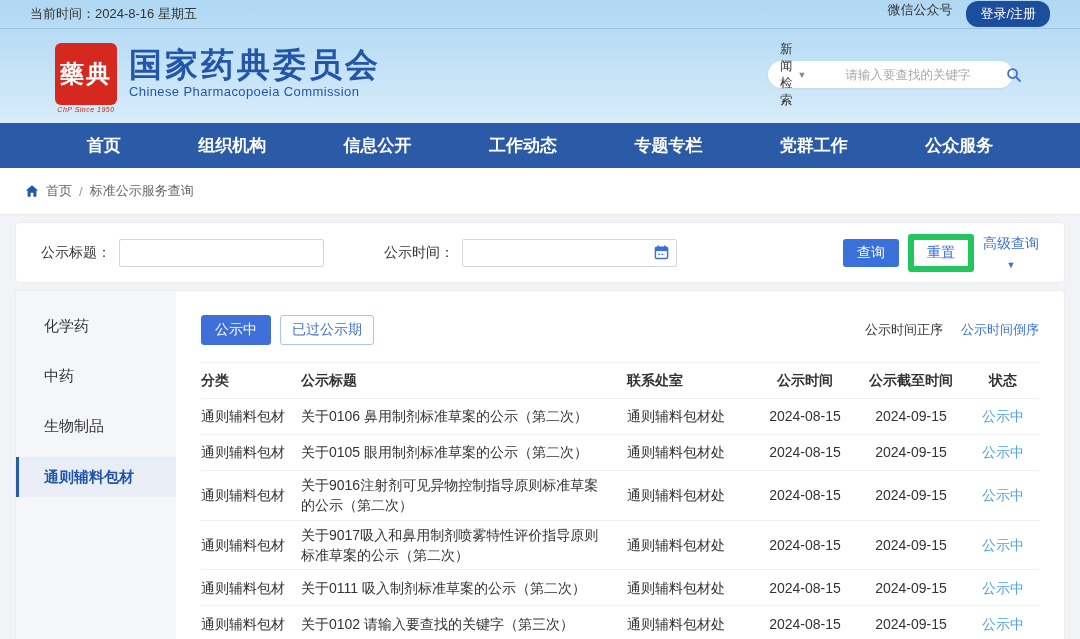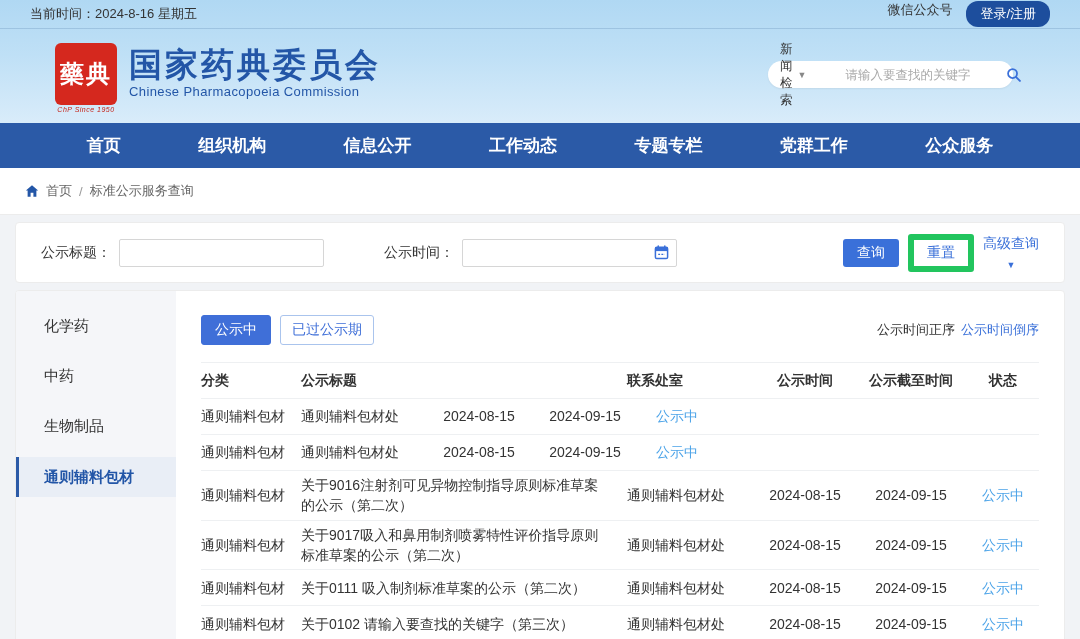--- a/index.html
+++ b/index.html
@@ -84,21 +84,21 @@
     font-size:15px; color:#333; cursor:pointer; border-left:3px solid transparent; }
   .side-item.active { background:#e9eef6; border-left:3px solid #2b5aa7;
     color:#2356a7; font-weight:bold; height:40px; margin:6px 0; }
 
   .main { flex:1; padding:24px 25px 0 25px; }
   .toolbar { display:flex; align-items:center; }
   .tab-active { background:#3f6fd8; color:#fff; font-size:14px; border:1px solid #3f6fd8;
     border-radius:3px; padding:5px 13px; cursor:pointer; font-family:inherit; }
   .tab-inactive { background:#fff; color:#3f6fd8; font-size:14px; border:1px solid #aac4ed;
     border-radius:3px; padding:5px 11px; margin-left:9px; cursor:pointer; font-family:inherit; }
-  .sort { margin-left:auto; display:flex; align-items:center; gap:6px; }
+  .sort { margin-left:auto; display:flex; align-items:center; gap:18px; }
   .sort-asc { font-size:13px; color:#333; cursor:pointer; }
   .sort-desc { font-size:13px; color:#3a70d9; cursor:pointer; }
 
   .table { margin-top:17px; border-top:1px solid #eef0f2; }
   .t-row { display:flex; align-items:center; border-bottom:1px solid #eef0f2;
     min-height:36px; padding:4px 0; }
   .t-head { font-weight:bold; }
   .t-head .t-cell { color:#333; }
   .t-cell { font-size:14px; color:#333; line-height:1.45; }
   .c-cat   { width:100px; flex:0 0 100px; }
@@ -214,28 +214,30 @@
           <span class="t-cell c-cat">分类</span>
           <span class="t-cell c-title">公示标题</span>
           <span class="t-cell c-office">联系处室</span>
           <span class="t-cell c-date">公示时间</span>
           <span class="t-cell c-dead">公示截至时间</span>
           <span class="t-cell c-status">状态</span>
         </div>
 
         <div class="t-row row-click">
           <span class="t-cell c-cat">通则辅料包材</span>
-          <span class="t-cell c-office">通则辅料包材处</span>
-          <span class="t-cell c-date">2024-08-15</span>
-          <span class="t-cell c-dead">2024-09-15</span>
-          <span class="t-cell c-status status-link">公示中</span>
-        </div>
-
-        <div class="t-row row-click">
-          <span class="t-cell c-cat">通则辅料包材</span>
+          <span class="t-cell c-title">关于0106 鼻用制剂标准草案的公示（第二次）</span>
+          <span class="t-cell c-office">通则辅料包材处</span>
+          <span class="t-cell c-date">2024-08-15</span>
+          <span class="t-cell c-dead">2024-09-15</span>
+          <span class="t-cell c-status status-link">公示中</span>
+        </div>
+
+        <div class="t-row row-click">
+          <span class="t-cell c-cat">通则辅料包材</span>
+          <span class="t-cell c-title">关于0105 眼用制剂标准草案的公示（第二次）</span>
           <span class="t-cell c-office">通则辅料包材处</span>
           <span class="t-cell c-date">2024-08-15</span>
           <span class="t-cell c-dead">2024-09-15</span>
           <span class="t-cell c-status status-link">公示中</span>
         </div>
 
         <div class="t-row row-click">
           <span class="t-cell c-cat">通则辅料包材</span>
           <span class="t-cell c-title">关于9016注射剂可见异物控制指导原则标准草案的公示（第二次）</span>
           <span class="t-cell c-office">通则辅料包材处</span>

